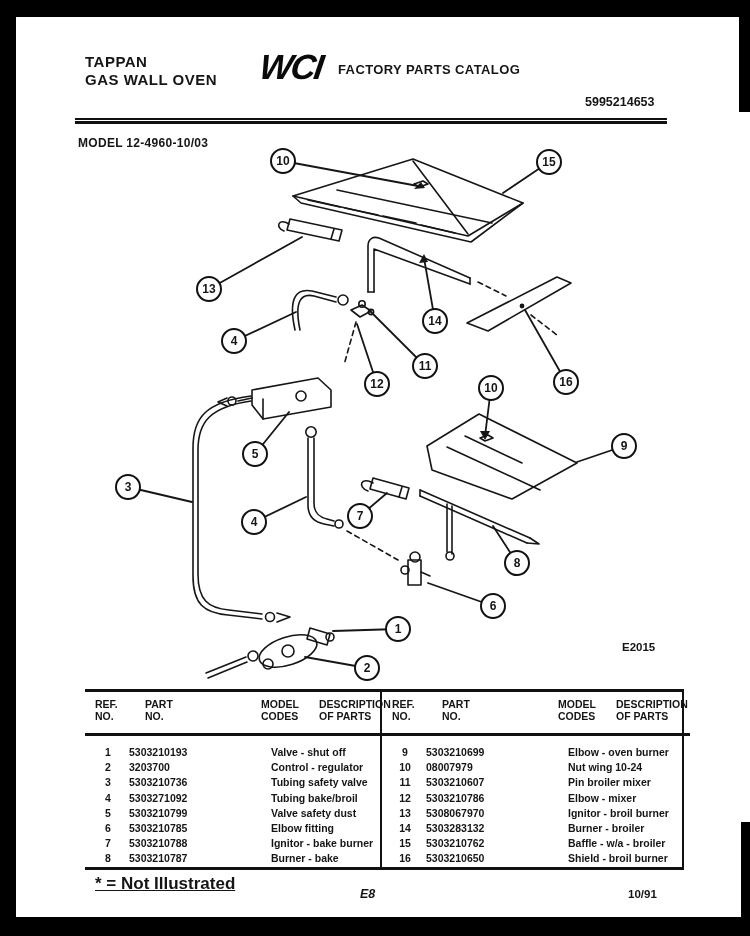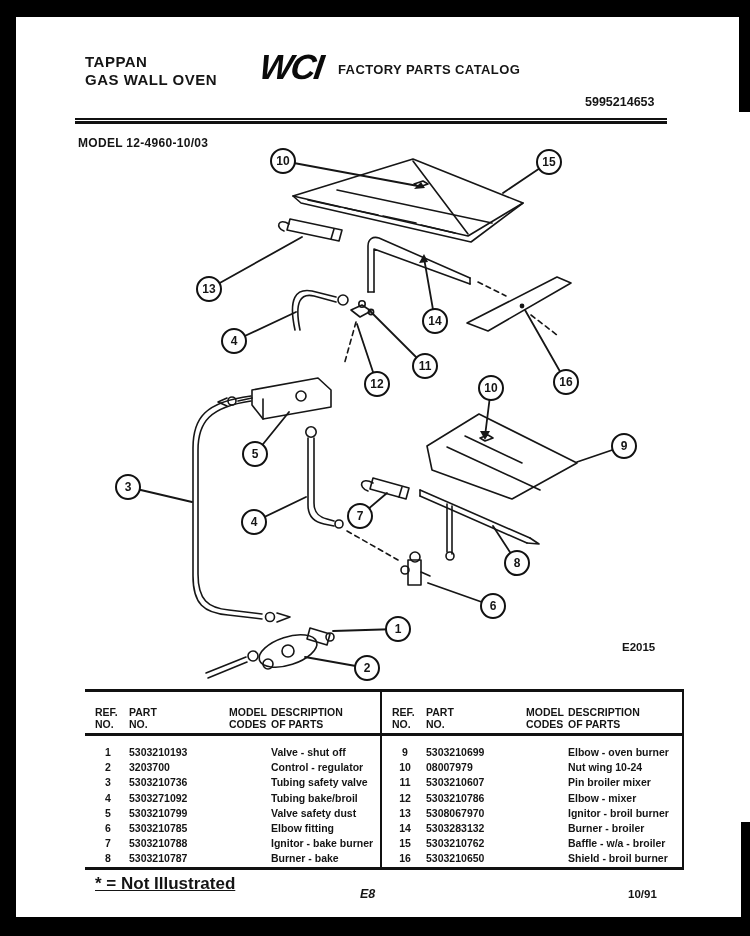--- a/index.html
+++ b/index.html
@@ -36,22 +36,22 @@
 
   .parts-table{
     position:absolute;left:85px;top:689px;width:599px;height:181px;box-sizing:border-box;
     border-top:3px solid #111;border-bottom:3px solid #111;border-right:2px solid #111;
     display:flex;
   }
   .half{display:flex;flex-direction:column;box-sizing:border-box;}
   .half-left{width:295px;}
   .half-right{flex:1;border-left:2px solid #111;}
   .thead{
-    display:grid;grid-template-columns:26px 92px 34px 1fr;column-gap:8px;
-    padding:14px 2px 2px 10px;height:44px;box-sizing:border-box;
+    display:grid;grid-template-columns:26px 92px 34px 1fr;column-gap:24px;
+    padding:6px 2px 2px 10px;height:44px;box-sizing:border-box;
     border-bottom:3px solid #111;font-size:10.5px;font-weight:700;line-height:12px;white-space:pre-line;
   }
   .tbody{padding:9px 2px 0 10px;}
   .trow{
     display:grid;grid-template-columns:26px 92px 34px 1fr;column-gap:8px;
     font-size:10.5px;font-weight:700;line-height:15.2px;white-space:nowrap;
   }
   .c-ref{text-align:center;}
   .c-desc{overflow:hidden;}
 

